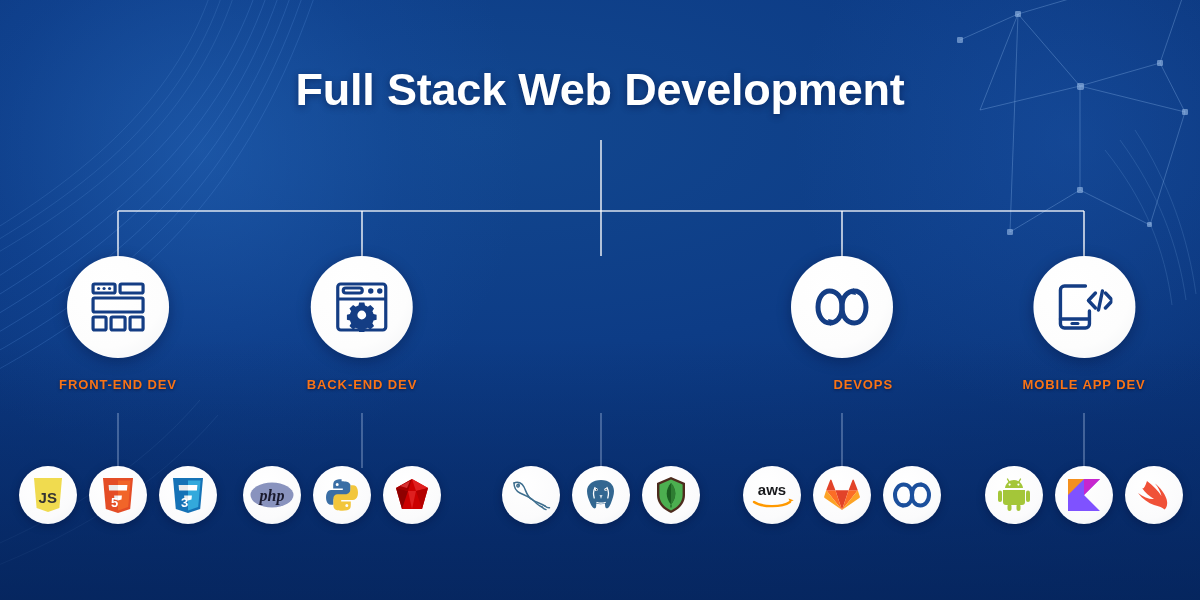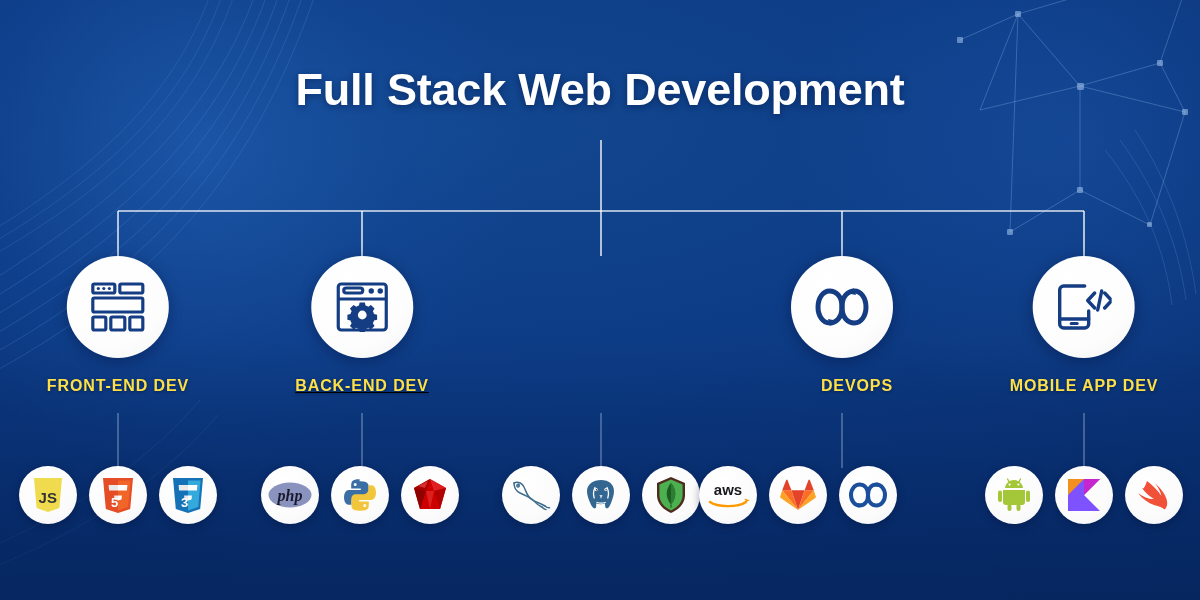--- a/index.html
+++ b/index.html
@@ -44,22 +44,22 @@
   .bubble {
     width:102px; height:102px; border-radius:50%;
     background:radial-gradient(circle at 38% 32%, #ffffff 0%, #fdfdfd 62%, #f1f2f4 100%);
     box-shadow:0 3px 14px rgba(0,10,40,.35);
     margin:0 auto;
     display:flex; align-items:center; justify-content:center;
   }
   .bubble svg { display:block; }
   .node-label {
     margin-top:19px;
-    color:#fde047;
-    font-size:16px;
+    color:#f97316;
+    font-size:13px;
     font-weight:700;
     letter-spacing:.9px;
     white-space:nowrap;
     text-shadow:0 1px 3px rgba(0,12,45,.55);
   }
 
   
   .techgroups { position:absolute; left:0; top:466px; width:1200px; height:70px; }
   .tgroup { position:absolute; top:0; transform:translateX(-50%); display:flex; gap:12px; }
   .tbadge {
@@ -182,21 +182,21 @@
               <circle cx="8.5" cy="7.5" r="1.6"></circle>
               <circle cx="14" cy="7.5" r="1.6"></circle>
               <circle cx="19.5" cy="7.5" r="1.6"></circle>
             </g>
           </svg>
         </span>
       </div>
       <div class="node-label">FRONT-END DEV</div>
     </div>
 
-    <div class="node" style="left:362px; top:256px;text-decoration:underline;">
+    <div class="node" style="left:362px; top:256px;">
       <div class="bubble">
         <span>
           <svg width="54" height="52" viewBox="0 0 54 52">
             <g fill="none" stroke="#143d84" stroke-width="3.2">
               <rect x="3" y="3" width="48" height="46" rx="3"></rect>
               <path d="M3,18 L51,18"></path>
               <rect x="8.5" y="7" width="19" height="5" rx="2.5"></rect>
             </g>
             <g fill="#143d84">
               <circle cx="36" cy="10" r="2.7"></circle>
@@ -275,21 +275,21 @@
         <svg width="34" height="38" viewBox="0 0 34 38">
           <path d="M2,2 h30 l-2.8,31 L17,37 4.8,33 z" fill="#1572b6"></path>
           <path d="M17,4.5 h12.6 l-2.4,26.6 L17,34.4 z" fill="#33a9dc"></path>
           <path d="M17,9 h-9.4 l.5,5.4 h8.9 v-5.4 z M17,19.4 h-3.9 l.4,4.2 3.5,1 v-5.2z" fill="#ebebeb"></path>
           <path d="M17,9 h9.4 l-.5,5.4 H17 v-5.4 z M17,19.4 h3.9 l-.4,4.2 -3.5,1 v-5.2z" fill="#ffffff"></path>
           <text x="10" y="31" font-family="Liberation Sans, sans-serif" font-weight="bold" font-size="13" fill="#ffffff">3</text>
         </svg>
       </div>
     </div>
 
-    <div class="tgroup" style="left:360px;text-decoration:underline;">
+    <div class="tgroup" style="left:342px;text-decoration:underline;">
       <div class="tbadge">
         <svg width="44" height="26" viewBox="0 0 44 26">
           <ellipse cx="22" cy="13" rx="21.5" ry="12.5" fill="#8993be"></ellipse>
           <text x="22" y="19" text-anchor="middle" font-family="Liberation Serif, serif" font-style="italic" font-weight="bold" font-size="16" fill="#1a1a2e">php</text>
         </svg>
       </div>
       <div class="tbadge">
         <svg width="34" height="34" viewBox="0 0 34 34">
           <path d="M16.6,1.2 c-3.6,0 -6.6,.6 -7.6,2.2 -.7,1.1 -.8,2.6 -.8,4.4 v2.6 h9.6 v1.6 H6.3 c-2.4,0 -4.3,1.5 -4.9,4.2 -.5,2.3 -.5,3.9 0,6.3 .6,2.7 2.1,4.2 4.5,4.2 h2.6 v-3.9 c0,-2.7 2.3,-5 5,-5 h8.1 c2.2,0 4,-1.8 4,-4 V7.8 c0,-2.1 -1.7,-3.7 -3.8,-4.1 -1.3,-.3 -3.1,-.5 -5.2,-.5 z M12.2,5.1 a1.5,1.5 0 1 1 0,3 1.5,1.5 0 0 1 0,-3 z" fill="#3a6ea5"></path>
           <path d="M17.4,32.8 c3.6,0 6.6,-.6 7.6,-2.2 .7,-1.1 .8,-2.6 .8,-4.4 v-2.6 h-9.6 v-1.6 h11.5 c2.4,0 4.3,-1.5 4.9,-4.2 .5,-2.3 .5,-3.9 0,-6.3 -.6,-2.7 -2.1,-4.2 -4.5,-4.2 h-2.6 v3.9 c0,2.7 -2.3,5 -5,5 H12.4 c-2.2,0 -4,1.8 -4,4 v7.9 c0,2.1 1.7,3.7 3.8,4.1 1.3,.3 3.1,.5 5.2,.5 z M21.8,28.9 a1.5,1.5 0 1 1 0,-3 1.5,1.5 0 0 1 0,3 z" fill="#f2c63c"></path>
@@ -344,21 +344,21 @@
         <svg width="32" height="38" viewBox="0 0 32 38">
           <path d="M16,1 L30,7 v12 c0,9 -7,15 -14,18 C9,34 2,28 2,19 V7 z" fill="#4d2b1d"></path>
           <path d="M16,3.6 L27.6,8.5 v10.5 c0,7.7 -5.9,12.9 -11.6,15.5 C10.3,31.9 4.4,26.7 4.4,19 V8.5 z" fill="#4caf50"></path>
           <path d="M16,7 c2.6,3 4.3,6.6 4.3,10.4 0,4.3 -1.8,8.2 -4.3,11 -2.5,-2.8 -4.3,-6.7 -4.3,-11 C11.7,13.6 13.4,10 16,7 z" fill="#1b5e20"></path>
           <path d="M16,7 c2.6,3 4.3,6.6 4.3,10.4 0,4.3 -1.8,8.2 -4.3,11 z" fill="#2e7d32"></path>
           <path d="M16,28.4 v3.2" stroke="#1b5e20" stroke-width="1.2"></path>
         </svg>
       </div>
     </div>
 
-    <div class="tgroup" style="left:798px;">
+    <div class="tgroup" style="left:842px;">
       <div class="tbadge">
         <svg width="46" height="30" viewBox="0 0 46 30">
           <text x="23" y="15" text-anchor="middle" font-family="Liberation Sans, sans-serif" font-weight="bold" font-size="15" fill="#18191c">aws</text>
           <path d="M5,22 C12,27 32,28 41,22" fill="none" stroke="#ff9900" stroke-width="2.4" stroke-linecap="round"></path>
           <path d="M41,22 l-1.5,-3.4 5.2,1.6 z" fill="#ff9900"></path>
         </svg>
       </div>
       <div class="tbadge">
         <svg width="36" height="34" viewBox="0 0 36 34">
           <path d="M18,32 L24.6,12.2 H11.4 z" fill="#e24329"></path>

